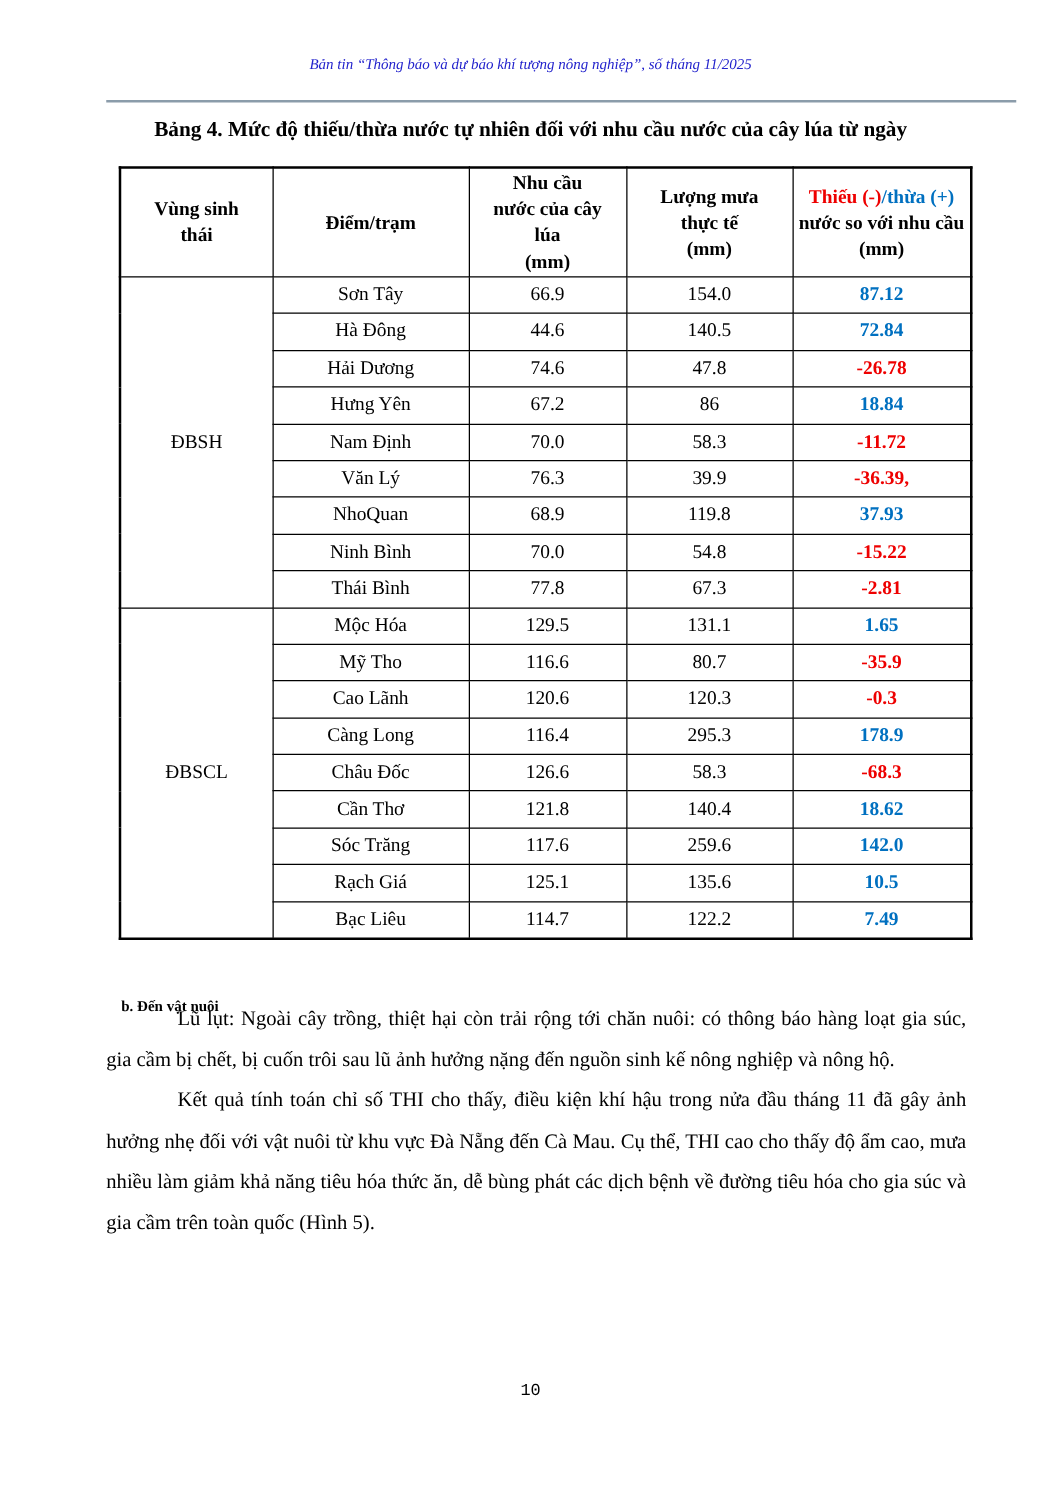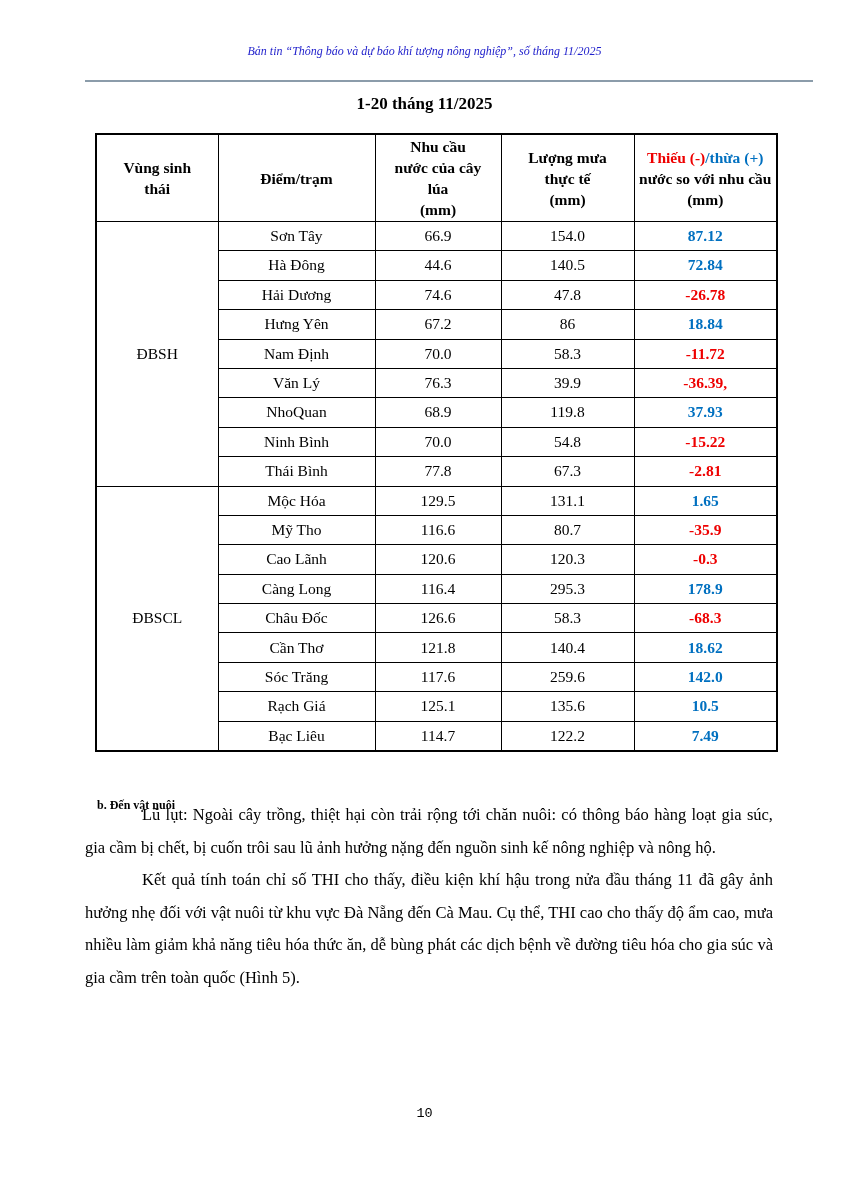--- a/index.html
+++ b/index.html
@@ -81,21 +81,21 @@
     font-size: 13.5px;
   }
 </style>
 </head>
 <body>
 
 <div class="doc-header">Bản tin “Thông báo và dự báo khí tượng nông nghiệp”, số tháng 11/2025</div>
 <div class="header-rule"></div>
 
 <div class="table-title">
-  <div>1-20 tháng 11/2025</div>
+  <div>Bảng 4. Mức độ thiếu/thừa nước tự nhiên đối với nhu cầu nước của cây lúa từ ngày</div>
 </div>
 
 <table class="water-table">
   <colgroup>
     <col style="width:122px">
       <col style="width:157px">
       <col style="width:126px">
       <col style="width:133px">
       <col style="width:143px">
   </colgroup>

